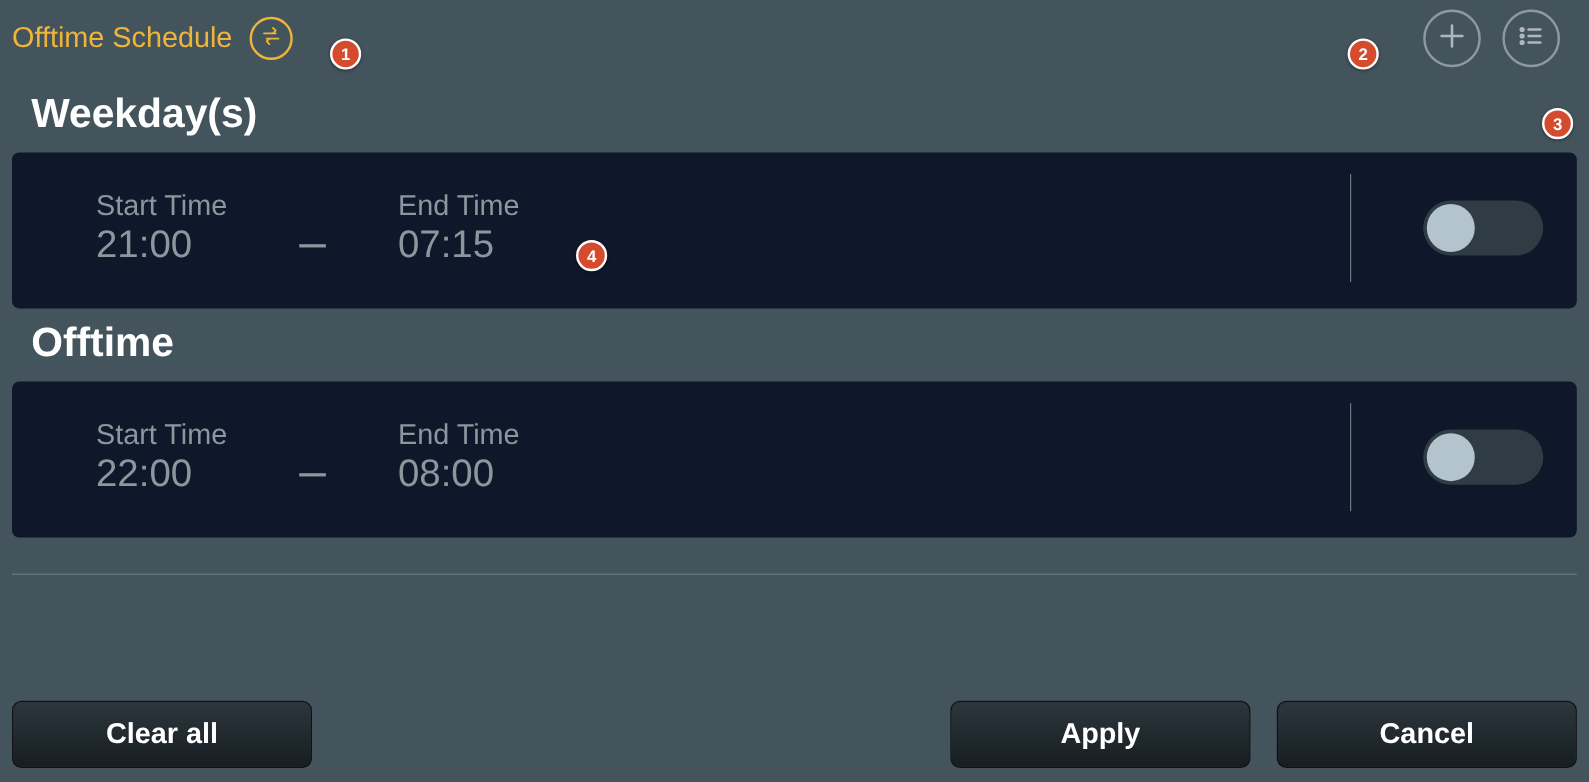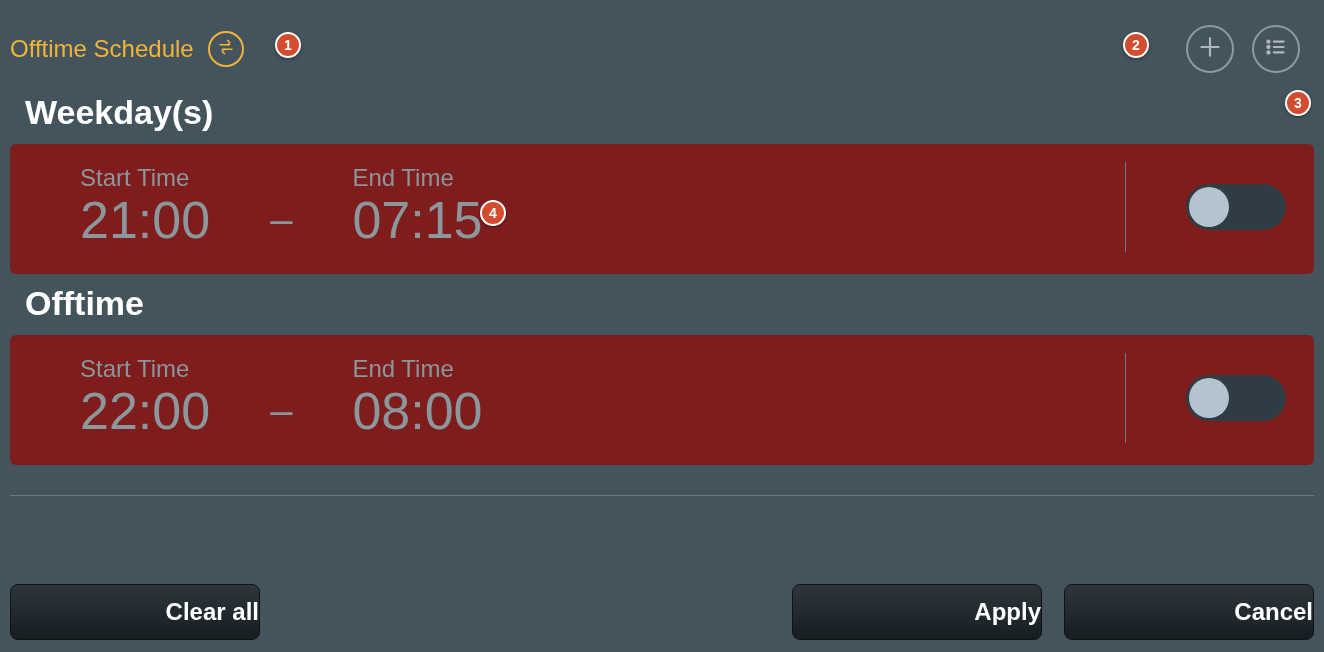--- a/index.html
+++ b/index.html
@@ -11,21 +11,21 @@
       color: #fff;
       overflow: hidden;
       position: relative;
     }
 
     
     .header {
       display: flex;
       align-items: center;
       justify-content: space-between;
-      padding: 25px 10px 10px 10px;
+      padding: 8px 10px 10px 10px;
     }
     .header-left {
       display: flex;
       align-items: center;
       gap: 14px;
     }
     .page-title {
       color: #f0b43a;
       font-size: 24px;
       font-weight: 400;
@@ -60,45 +60,44 @@
       justify-content: center;
       cursor: pointer;
     }
     .round-btn svg { stroke: #aeb7bc; fill: none; }
 
     
     .section-heading {
       color: #fff;
       font-size: 34px;
       font-weight: 700;
-      padding: 10px 10px 12px 5px;
-      margin-left: 20px;
+      padding: 10px 10px 12px 26px;
     }
 
     
     .card {
-      background: #7f1d1d;
+      background: #0f172a;
       border-radius: 6px;
       margin: 0 10px;
       padding: 18px 28px 22px 70px;
       display: flex;
       align-items: center;
       justify-content: space-between;
       position: relative;
     }
     .time-group { display: flex; align-items: center; gap: 60px; }
     .time-col { display: flex; flex-direction: column; }
     .time-label {
       color: #8c979d;
       font-size: 24px;
       margin-bottom: 0;
     }
     .time-value {
       color: #8c979d;
-      font-size: 52px;
+      font-size: 32px;
       font-weight: 400;
       line-height: 1.1;
     }
     .dash {
       color: #8c979d;
       font-size: 40px;
       padding-top: 24px;
     }
 
     .card-right {
@@ -149,21 +148,20 @@
     .btn {
       min-width: 250px;
       height: 56px;
       border-radius: 8px;
       background: linear-gradient(#2c363c,#171e22);
       border: 1px solid #111;
       color: #fff;
       font-size: 24px;
       font-weight: 700;
       cursor: pointer;
-      text-align: right;
     }
 
     
     .badge {
       width: 26px;
       height: 26px;
       border-radius: 50%;
       background: #d44b2d;
       border: 2px solid #fff;
       color: #fff;

